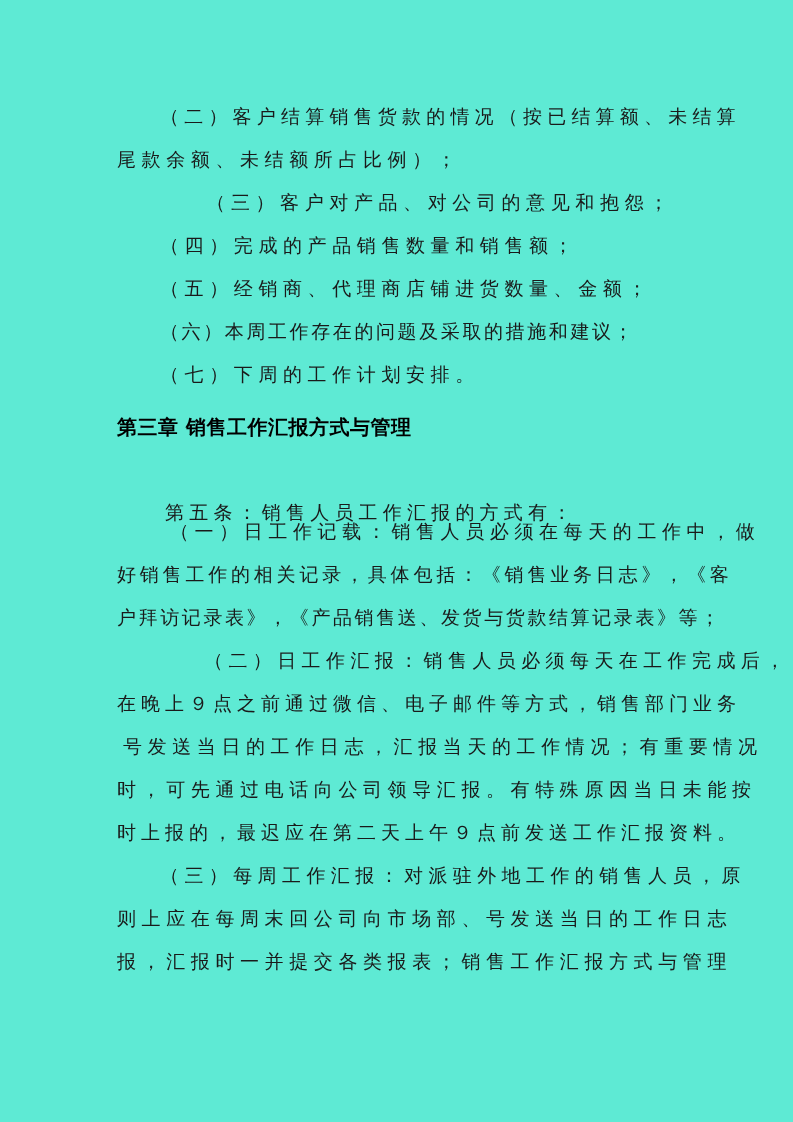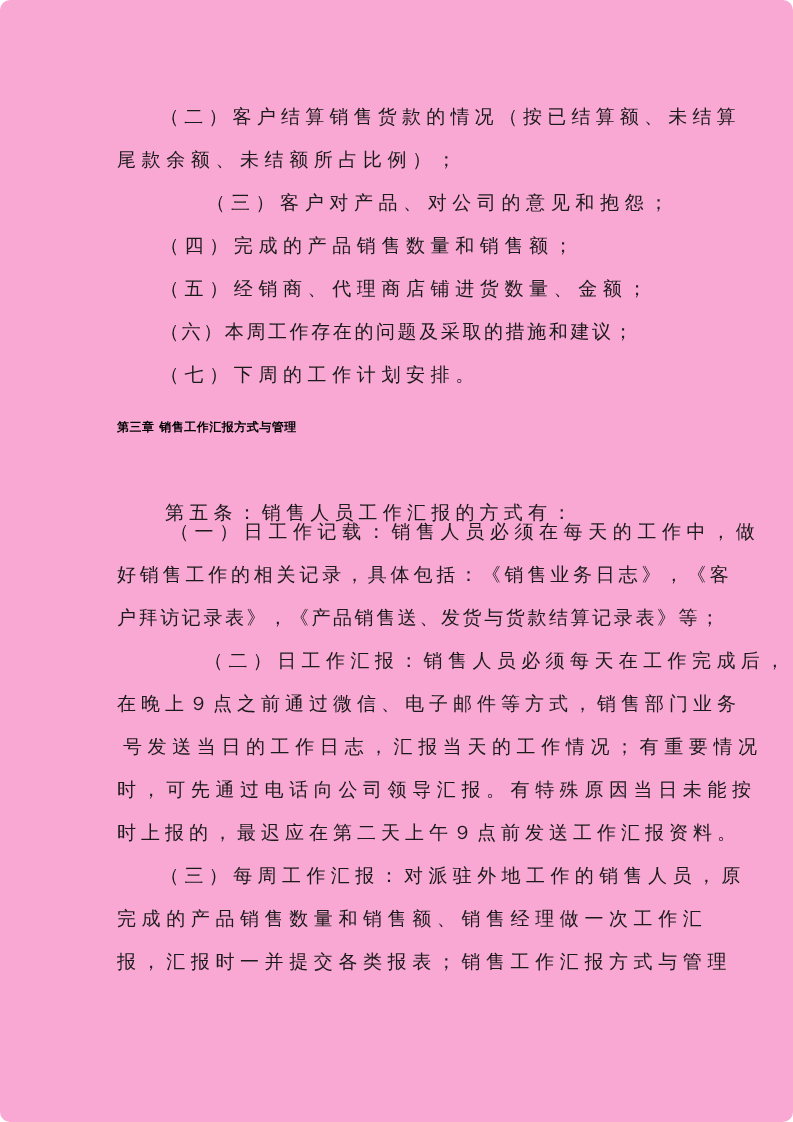--- a/index.html
+++ b/index.html
@@ -1,22 +1,22 @@
 <!DOCTYPE html>
 <html><head>
 <meta charset="utf-8">
 <style>
   html, body { margin: 0; padding: 0; background: #ffffff; }
   body { width: 793px; height: 1122px; position: relative; overflow: hidden;
          font-family: "DejaVu Serif", "Liberation Serif", serif; color: #1a1a1a; }
-  .page { position: absolute; left: 0; top: 0; width: 793px; height: 1122px; background: #f9a8d4; border-radius: 10px; }
+  .page { position: absolute; left: 0; top: 0; width: 793px; height: 1122px; background: #5eead4; }
   .line { position: absolute; left: 117px; width: 560px; font-size: 19px; line-height: 26px;
           letter-spacing: 6.1px; white-space: nowrap; font-weight: 300; }
   .heading { position: absolute; left: 117px; font-family: "DejaVu Sans", "Liberation Sans", sans-serif;
-             font-size: 12px; font-weight: bold; line-height: 28px; letter-spacing: 0.5px; white-space: nowrap; color: #000; }
+             font-size: 20px; font-weight: bold; line-height: 28px; letter-spacing: 0.5px; white-space: nowrap; color: #000; }
 </style>
 </head>
 <body>
 
 <div class="page">
 
   <div class="line" style="top:103px; left:160px; letter-spacing:5.2px;">（二）客户结算销售货款的情况（按已结算额、未结算</div>
   <div class="line" style="top:146px; letter-spacing:5.6px;">尾款余额、未结额所占比例）；</div>
   <div class="line" style="top:189px; left:160px; letter-spacing:5.6px;text-align:center;">（三）客户对产品、对公司的意见和抱怨；</div>
   <div class="line" style="top:232px; left:160px; letter-spacing:5.6px;">（四）完成的产品销售数量和销售额；</div>
@@ -32,15 +32,15 @@
   <div class="line" style="top:561px; letter-spacing:3.8px;">好销售工作的相关记录，具体包括：《销售业务日志》，《客</div>
   <div class="line" style="top:604px; letter-spacing:2.6px;">户拜访记录表》，《产品销售送、发货与货款结算记录表》等；</div>
 
   <div class="line" style="top:647px; left:172px; letter-spacing:5.4px;margin-left:32px;">（二）日工作汇报：销售人员必须每天在工作完成后，</div>
   <div class="line" style="top:690px; letter-spacing:5.0px;">在晚上９点之前通过微信、电子邮件等方式，销售部门业务</div>
   <div class="line" style="top:733px; letter-spacing:5.6px;margin-left:6px;">号发送当日的工作日志，汇报当天的工作情况；有重要情况</div>
   <div class="line" style="top:776px; letter-spacing:5.6px;">时，可先通过电话向公司领导汇报。有特殊原因当日未能按</div>
   <div class="line" style="top:819px; letter-spacing:5.0px;">时上报的，最迟应在第二天上午９点前发送工作汇报资料。</div>
 
   <div class="line" style="top:862px; left:160px; letter-spacing:5.4px;">（三）每周工作汇报：对派驻外地工作的销售人员，原</div>
-  <div class="line" style="top:905px; letter-spacing:5.6px;">完成的产品销售数量和销售额、销售经理做一次工作汇</div>
+  <div class="line" style="top:905px; letter-spacing:5.6px;">则上应在每周末回公司向市场部、号发送当日的工作日志</div>
   <div class="line" style="top:948px; letter-spacing:5.6px;">报，汇报时一并提交各类报表；销售工作汇报方式与管理</div>
 </div>
 
 </body></html>

